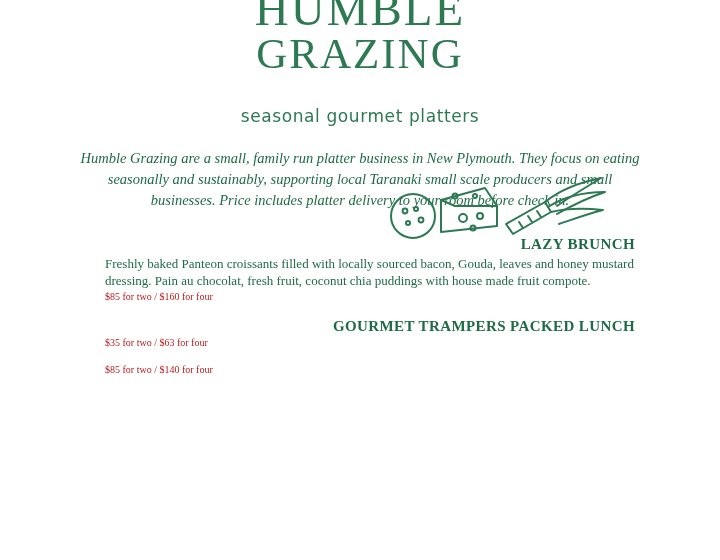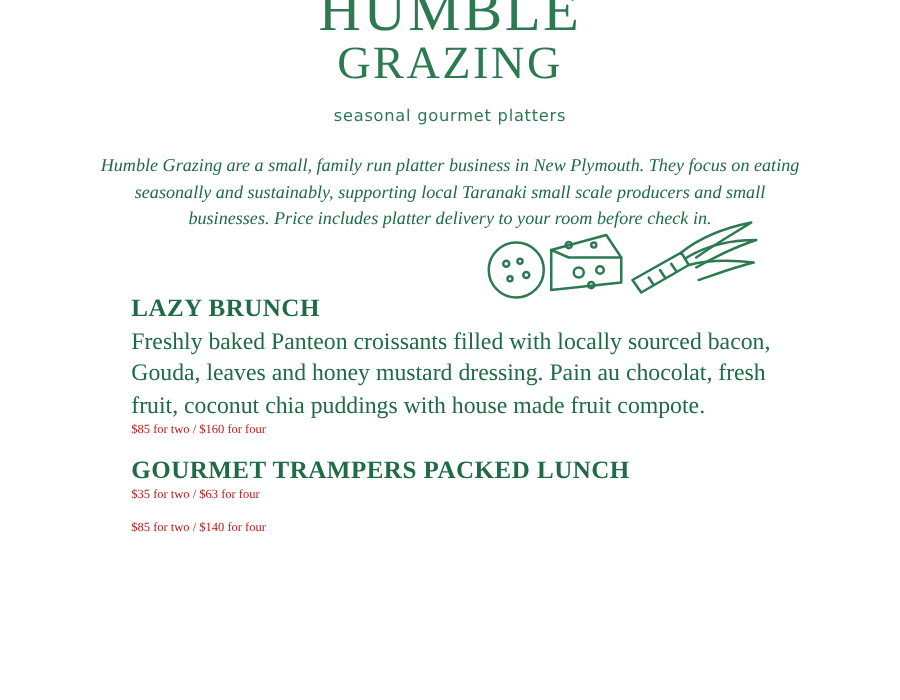--- a/index.html
+++ b/index.html
@@ -32,30 +32,30 @@
     color: #2d7a52;
     font-weight: 400;
     letter-spacing: 2px;
     line-height: 0.93;
   }
   .brand-line-1 {
     font-size: 47px;
     margin-top: -12px;
   }
   .brand-line-2 {
-    font-size: 37px;
+    font-size: 43px;
     margin-top: 2px;
     text-align: center;
   }
   .tagline {
     font-family: "DejaVu Sans", sans-serif;
     color: #2d7a52;
-    font-size: 13px;
+    font-size: 17px;
     letter-spacing: 0.6px;
-    margin-top: 18px;
+    margin-top: 32px;
     font-weight: 400;
   }
 
   
   .intro {
     margin: 22px auto 0 auto;
     width: 560px;
     text-align: center;
     font-family: "Liberation Serif", serif;
     font-size: 14.5px;
@@ -78,28 +78,29 @@
   .menu {
     position: absolute;
     left: 105px;
     top: 248px;
     width: 530px;
   }
   .menu-item { margin-bottom: 16px; }
   .item-title {
     font-family: "Liberation Serif", serif;
     font-weight: bold;
-    font-size: 20px;
+    font-size: 15px;
     letter-spacing: 0.4px;
     color: #1f6b46;
     margin-bottom: 2px;
+    text-align: right;
   }
   .item-desc {
     font-family: "Liberation Serif", serif;
-    font-size: 19px;
+    font-size: 13px;
     line-height: 1.33;
     color: #1f6b46;
     margin: 0;
   }
   .item-price {
     font-family: Liberation Serif, serif;
     font-size: 10px;
     color: #b91c1c;
     margin-top: 1px;
   }

